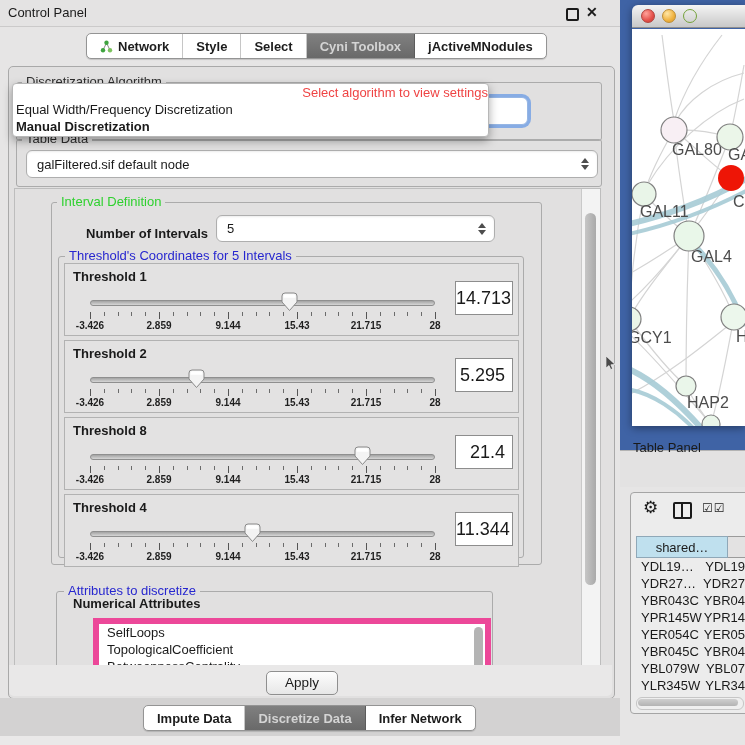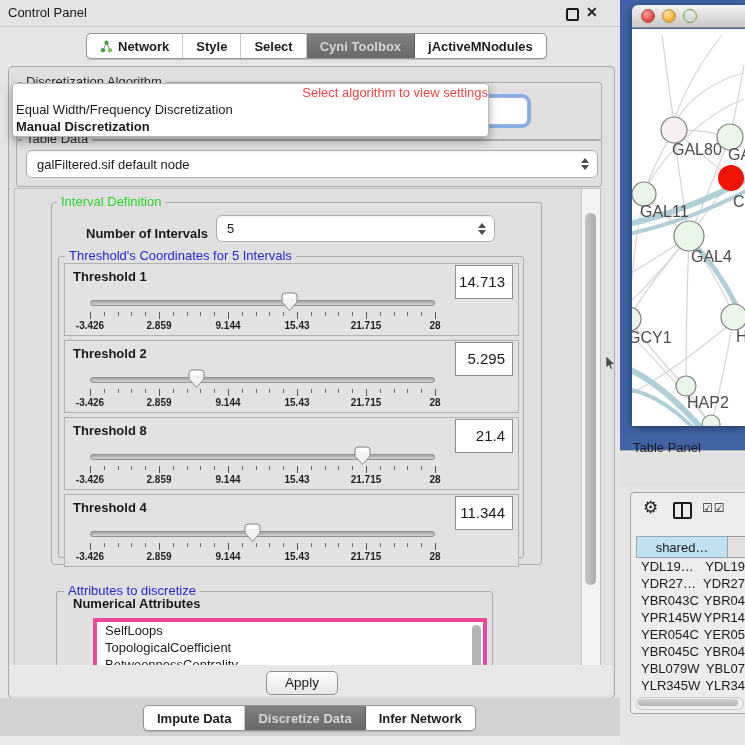--- a/index.html
+++ b/index.html
@@ -52,26 +52,26 @@
   #thr-list{left:49px;top:74px;width:455px;}
   .thr-box{position:relative;height:71px;margin-bottom:4px;border:1px solid #b2b2b2;background:#e3e2e2;}
   .thr-title{position:absolute;left:8px;top:5px;font-weight:bold;}
   .slider{position:absolute;left:25px;top:31px;width:345px;height:38px;}
   .track{position:absolute;left:0;right:0;top:5px;height:4px;background:linear-gradient(#a3a3a3,#d6d6d6);
          border:1px solid #8f8f8f;border-radius:3px;}
   .tick{position:absolute;top:17px;width:1px;height:4px;background:#6b6b6b;}
   .tick.major{height:7px;background:#555;}
   .tlabel{position:absolute;top:25px;transform:translateX(-50%);font-size:10px;font-weight:bold;color:#1f1f1f;white-space:nowrap;}
   .thumbw{position:absolute;top:-3px;width:17px;height:20px;}
-  .value-box{position:absolute;right:5px;top:1px;width:49px;height:32px;background:#fff;border:1px solid #8d8d8d;
-             text-align:right;line-height:32px;padding-right:7px;font-size:15px;}
+  .value-box{position:absolute;right:5px;top:17px;width:49px;height:32px;background:#fff;border:1px solid #8d8d8d;
+             text-align:right;line-height:32px;padding-right:7px;font-size:18px;}
   #attr-group{left:41px;top:402px;width:435px;height:95px;}
   #attr-title{left:49px;top:395px;}
   #attr-sub{left:58px;top:407px;font-weight:bold;}
-  #attr-list{left:78px;top:429px;width:386px;height:60px;background:#fff;border:4px solid #ec4899;overflow:hidden;}
+  #attr-list{left:78px;top:429px;width:386px;height:60px;background:#fff;border:6px solid #ec4899;overflow:hidden;}
   .attr-item{height:17px;line-height:17px;padding-left:8px;white-space:nowrap;}
   #attr-scroll{position:absolute;right:2px;top:3px;width:9px;height:52px;background:#b4b4b4;border-radius:5px;}
   #vscroll{left:566px;top:0;width:18px;height:476px;background:#f3f3f3;border-left:1px solid #c9c9c9;}
   #vthumb{position:absolute;left:3px;top:24px;width:11px;height:372px;border-radius:6px;
           background:linear-gradient(90deg,#c6c6c6,#a9a9a9);}
   
   #apply-strip{left:9px;top:665px;width:603px;height:31px;background:#e9e8e8;border-radius:0 0 5px 5px;}
   #apply-btn{left:266px;top:671px;width:70px;height:22px;background:linear-gradient(#fdfdfd,#e7e7e7);
              border:1px solid #8f8f8f;border-radius:5px;text-align:center;line-height:22px;font-size:13.5px;}
   #bottom-strip{left:0;top:698px;width:620px;height:38px;background:#d3d2d2;}

